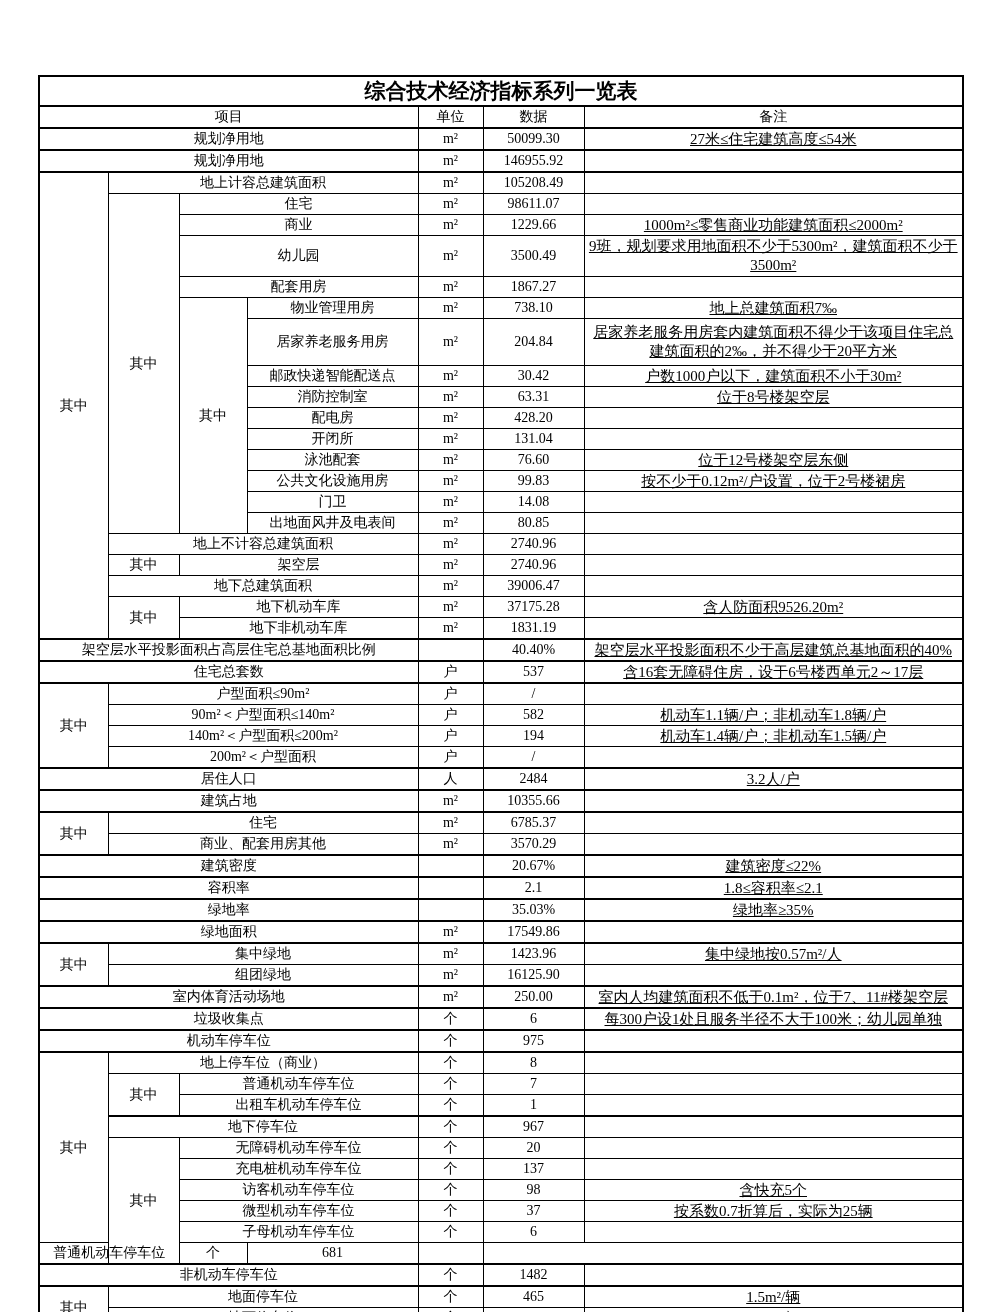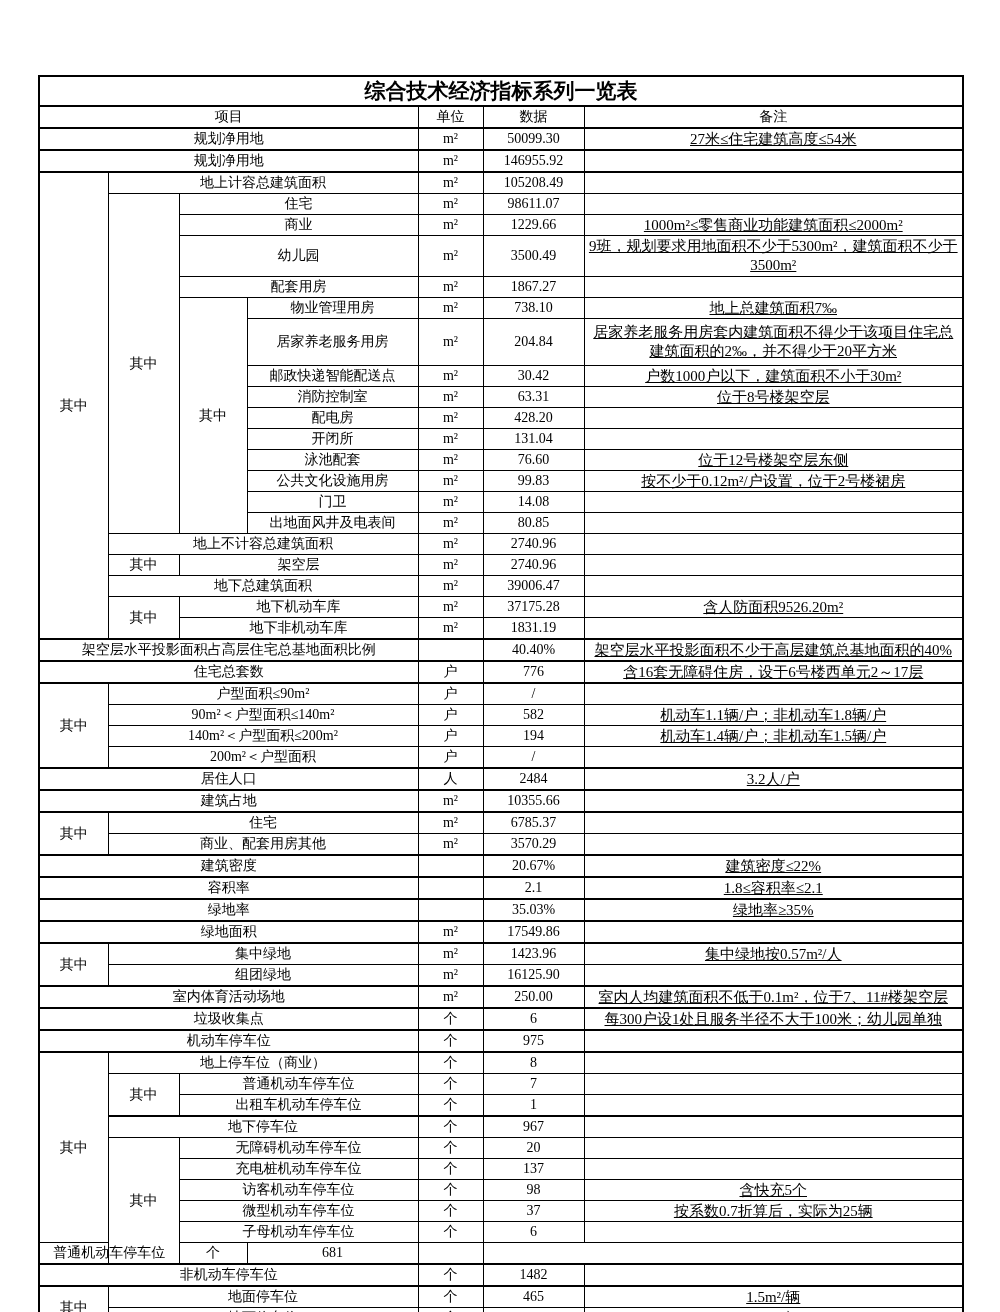--- a/index.html
+++ b/index.html
@@ -185,21 +185,21 @@
 
   <tr class="thick">
     <td colspan="4">架空层水平投影面积占高层住宅总基地面积比例</td>
     <td></td>
     <td>40.40%</td>
     <td class="remark">架空层水平投影面积不少于高层建筑总基地面积的40%</td>
   </tr>
   <tr class="thick">
     <td colspan="4">住宅总套数</td>
     <td>户</td>
-    <td>776</td>
+    <td>537</td>
     <td class="remark">含16套无障碍住房，设于6号楼西单元2～17层</td>
   </tr>
 
   <tr class="thick">
     <td rowspan="4">其中</td>
     <td colspan="3">户型面积≤90m²</td>
     <td>户</td>
     <td>/</td>
     <td class="remark"></td>
   </tr>

